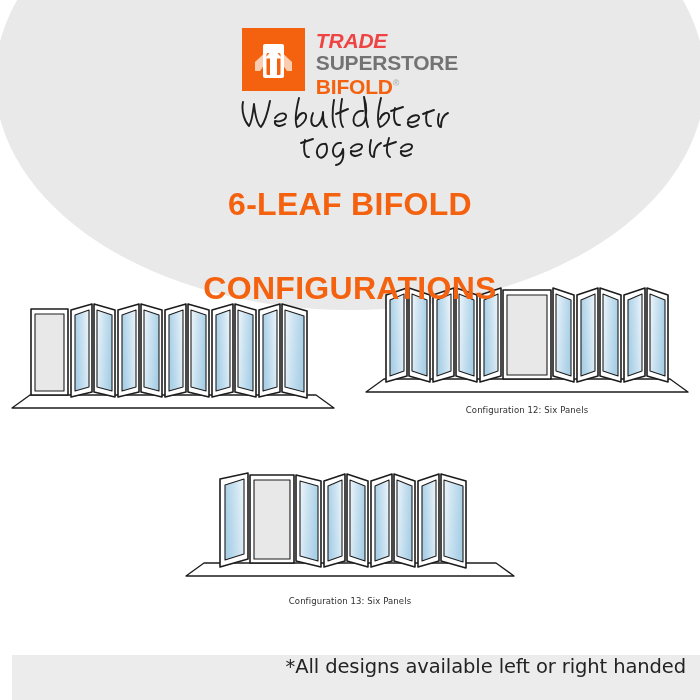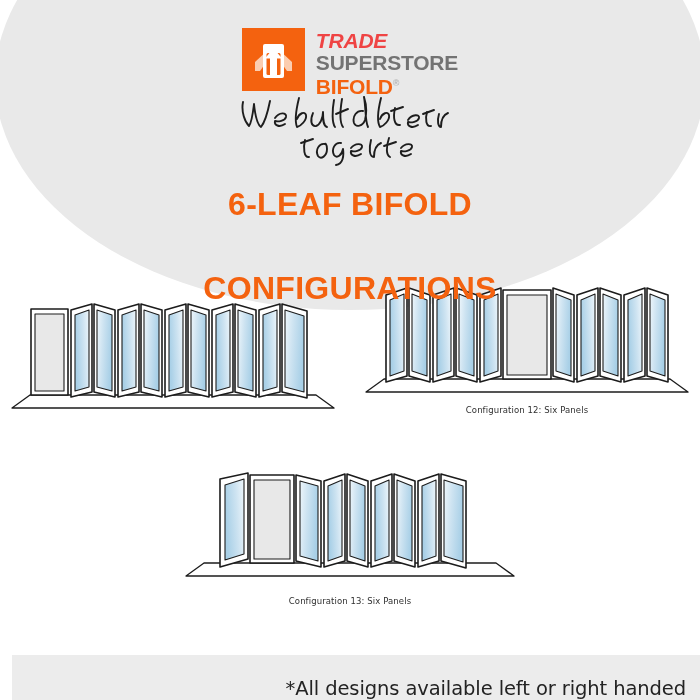--- a/index.html
+++ b/index.html
@@ -81,21 +81,21 @@
     letter-spacing:0.1px;
   }
   .d1 .cap,.d2 .cap{margin-top:3px;}
   .d3 .cap{margin-top:10px;}
 
   
   .footer{
     position:absolute;z-index:5;
     left:0;right:0;bottom:0;height:45px;
     background:#ececec;
-    display:flex;align-items:flex-end;justify-content:flex-end;margin-left:12px;
+    display:flex;align-items:flex-start;justify-content:flex-end;margin-left:12px;
   }
   .footer-text{
     color:#232323;
     font-size:19.5px;
     padding-right:14px;
     font-family:"DejaVu Sans", sans-serif;
     letter-spacing:-0.1px;
   }
 </style>
 </head>

